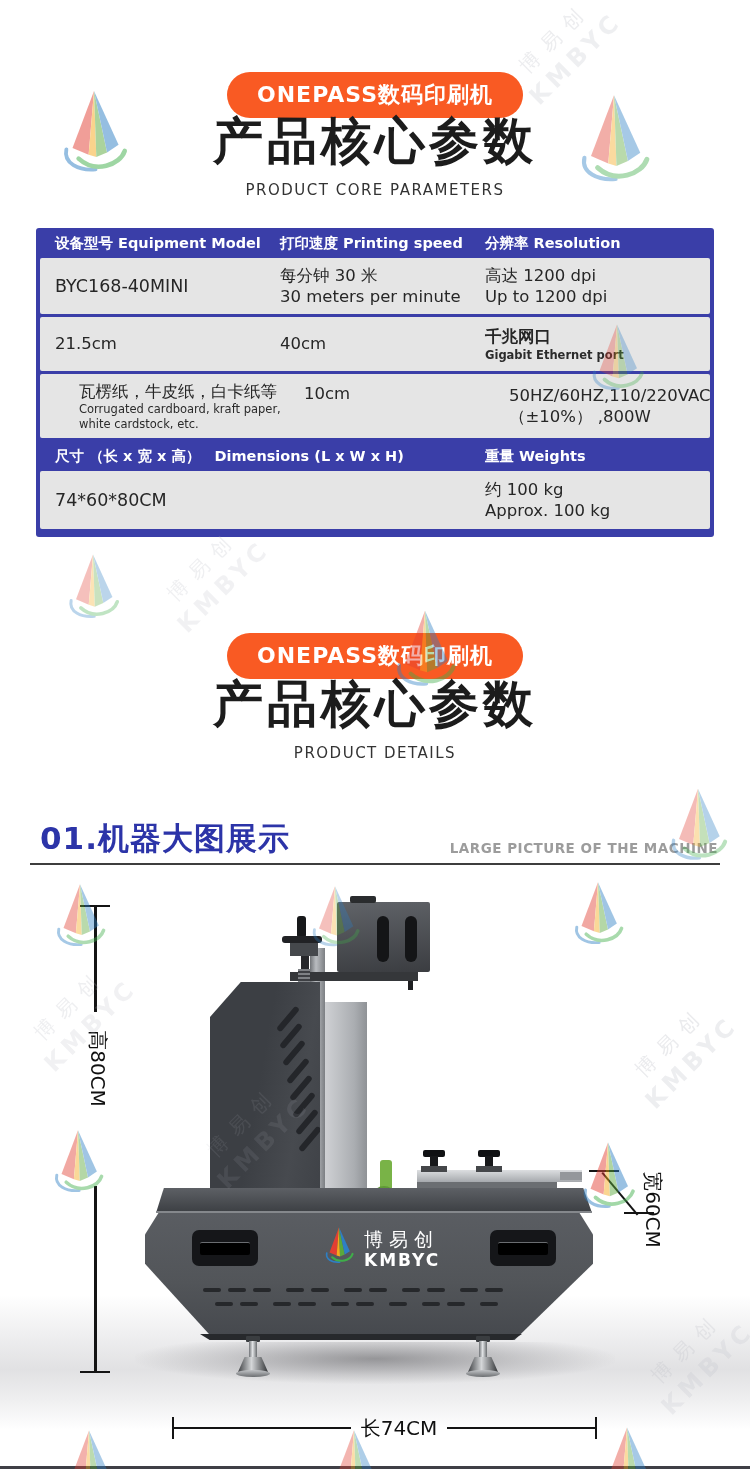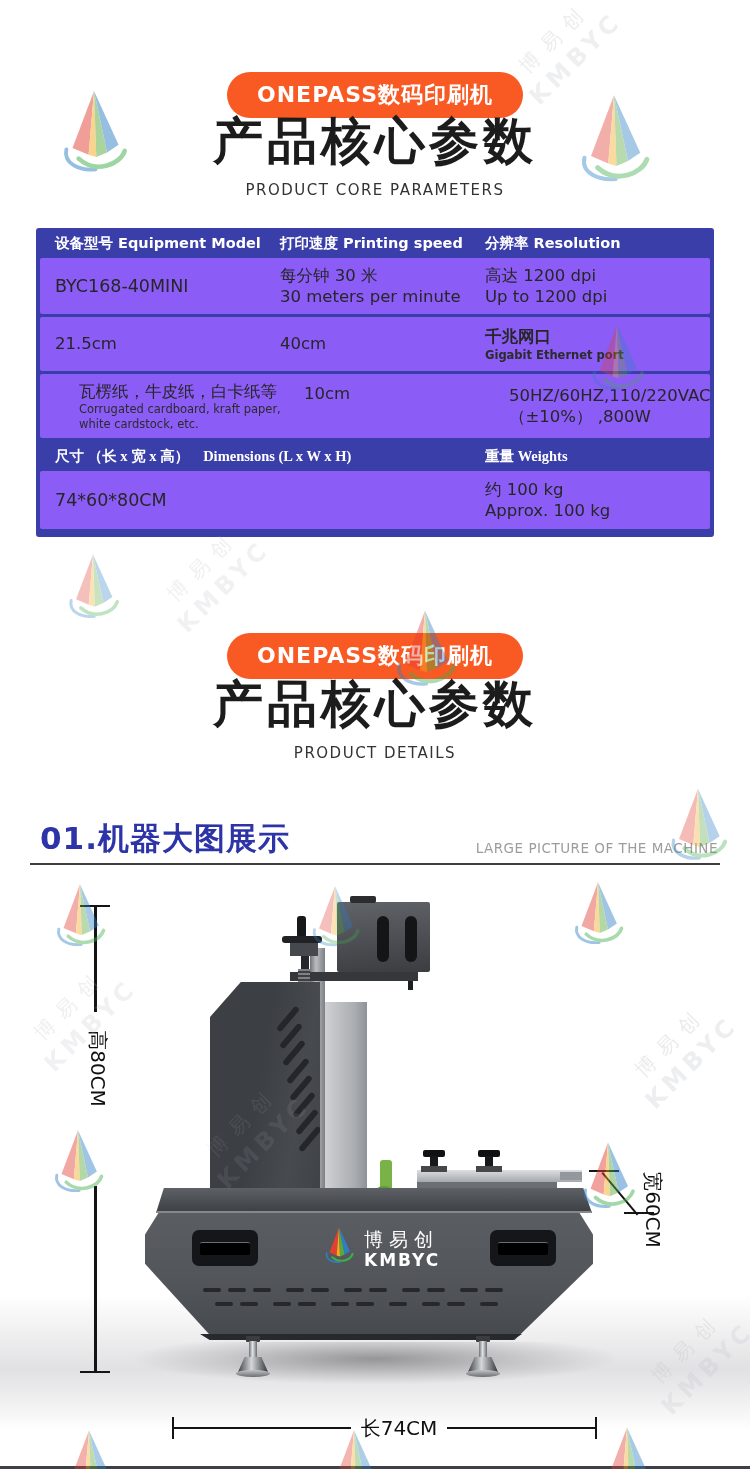--- a/index.html
+++ b/index.html
@@ -13,32 +13,32 @@
            color:#1c1c1c;letter-spacing:4px;}
   .h-sub{position:absolute;left:0;width:750px;text-align:center;font-size:15px;font-weight:500;
          color:#333;letter-spacing:1.5px;}
 
   
   .spec{position:absolute;left:36px;top:228px;width:678px;background:#3a3ea8;border-radius:3px;
         padding:0 4px 5px;box-sizing:border-box;}
   .hrow{display:grid;grid-template-columns:240px 205px 225px;height:30px;align-items:center;
         color:#fff;font-weight:700;font-size:14.5px;white-space:nowrap;}
   .hrow2{display:grid;grid-template-columns:445px 225px;height:30px;align-items:center;
-        color:#fff;font-weight:700;font-size:14.5px;white-space:nowrap;font-family:Liberation Serif, serif;}
-  .vrow{display:grid;grid-template-columns:240px 205px 225px;background:#8b5cf6;border-radius:2px;
+        color:#fff;font-weight:700;font-size:14.5px;white-space:nowrap;}
+  .vrow{display:grid;grid-template-columns:240px 205px 225px;background:#e5e5e5;border-radius:2px;
         margin:0 0 3px;align-items:center;}
   .c1{padding-left:15px;}
   .main{font-size:16.5px;color:#262626;line-height:1.3;}
   .strong{font-weight:700;}
   .sub{font-size:11.5px;color:#2b2b2b;font-weight:600;line-height:1.25;}
   .dimhdr .en{margin-left:14px;}
 
   
   .sec-title{position:absolute;left:40px;top:818px;font-size:31px;font-weight:800;color:#2c34a8;letter-spacing:1px;}
-  .sec-sub{position:absolute;right:32px;top:840px;font-size:13.5px;font-weight:400;color:#9c9c9c;letter-spacing:.5px;}
+  .sec-sub{position:absolute;right:32px;top:840px;font-size:13.5px;font-weight:700;color:#9c9c9c;letter-spacing:.5px;}
   .sec-line{position:absolute;left:30px;top:863px;width:690px;height:2px;background:#3e3e3e;}
 
   
   .floor{position:absolute;left:0;top:1295px;width:750px;height:135px;
          background:linear-gradient(180deg,rgba(232,232,234,0) 0%,#e1e1e3 55%,#efeff0 78%,rgba(255,255,255,1) 100%);}
   #machine{position:absolute;left:140px;top:890px;width:500px;height:500px;}
   #machine div{position:absolute;}
   .chrome-v{background:linear-gradient(90deg,#6f7276,#e2e4e6 45%,#6a6d70);}
   .slat{width:30px;height:6px;background:#24262a;border-radius:3px;transform:rotate(-50deg);}
   .dash{width:18px;height:4px;background:#26282b;border-radius:2px;}

